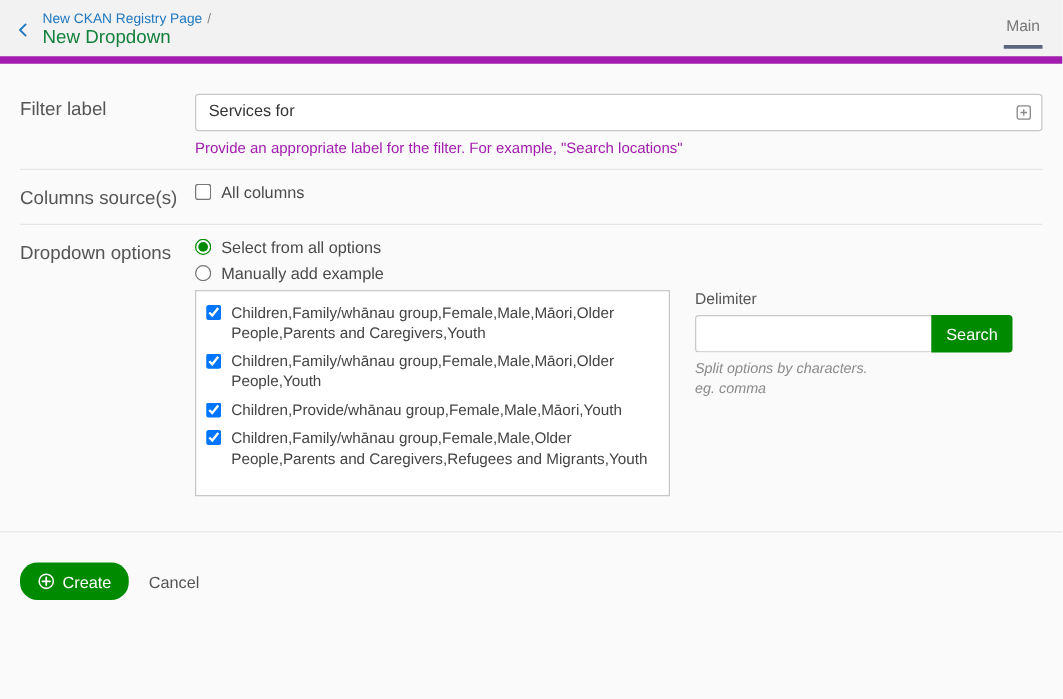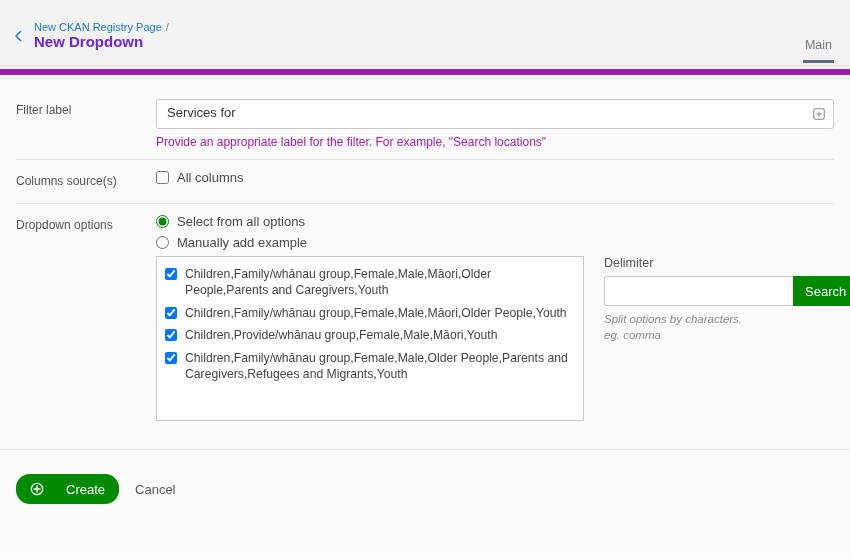--- a/index.html
+++ b/index.html
@@ -21,30 +21,30 @@
     background: #f2f2f2;
   }
   .header-left { display: flex; align-items: center; gap: 6px; }
   .back-arrow {
     width: 18px; height: 18px; display:flex; align-items:center; justify-content:center;
     color: #1f78c1; cursor: pointer; font-size: 16px;
   }
   .crumb { display:flex; flex-direction:column; }
   .crumb-top { font-size: 11px; color:#1f78c1; display:flex; gap:4px; }
   .crumb-top .sep { color:#888; }
-  .crumb-title { font-size: 15px; color:#6d28d9;font-weight:bold; }
-  .header-right { display:flex; align-items:flex-end;margin-top:24px; }
+  .crumb-title { font-size: 15px; color:#15803d; }
+  .header-right { display:flex; align-items:flex-end; }
   .tab {
     font-size: 12.5px; color:#777; padding: 6px 2px 8px; border-bottom: 3px solid #5a667a; cursor:pointer;
   }
   .content { padding: 14px 16px 0 16px; }
   .row { display:flex; align-items:flex-start; padding: 10px 0; border-bottom: 1px solid #e6e6e6; }
   .row.no-border { border-bottom:none; }
   .row-label {
-    width: 140px; flex:0 0 140px; color:#555; font-size: 12px; padding-top:4px;
+    width: 140px; flex:0 0 140px; color:#555; font-size: 15px; padding-top:4px;
   }
   .row-body { flex:1; }
   .textfield {
     width:100%; height:30px; border:1px solid #c8c8c8; border-radius:3px;
     padding:0 28px 4px 10px; font-size:13px; color:#333; background:#fff;
     position:relative;
   }
   .input-wrap { position:relative; width:100%; }
   .input-icon-right {
     position:absolute; right:8px; top:50%; transform:translateY(-50%);
@@ -59,21 +59,21 @@
   }
   .tag {
     display:inline-flex; align-items:center; gap:6px; border:1px solid #c8c8c8;
     border-radius:3px; padding:2px 6px; font-size:12.5px; color:#444; background:#fafafa;
   }
   .tag .x { font-size:12px; color:#444; cursor:pointer; }
   .radio-row { display:flex; align-items:center; gap:8px; margin-bottom:6px; }
   .radio-row input[type=radio]{ width:13px; height:13px; accent-color:#008a00;}
   .options-area { display:flex; gap:20px; margin-top:6px; }
   .options-list {
-    width:428px; height:165px; border:1px solid #c8c8c8; background:#fff;
+    width:380px; height:165px; border:1px solid #c8c8c8; background:#fff;
     overflow:hidden; position:relative; display:flex; flex-direction:column;
   }
   .options-scroll {
     overflow-y:scroll; overflow-x:scroll; flex:1; padding:6px 8px 0 8px;
   }
   .opt-item { display:flex; align-items:flex-start; gap:8px; font-size:12.2px; color:#444; padding:3px 0; }
   .opt-item input[type=checkbox]{ width:12px; height:12px; margin-top:2px; flex:0 0 12px; }
   .opt-item .opt-text { flex:1; line-height:1.35; }
   .delimiter-col { width:150px; }
   .delim-label { font-size:12.5px; color:#555; margin-bottom:6px; }
@@ -86,21 +86,21 @@
     display:inline-flex; align-items:center; gap:6px; height:30px; padding:0 12px;
     border:none; border-radius:3px; font-size:13px; cursor:pointer;
   }
   .btn-green { background:#008a00; color:#fff; }
   .btn-green.rsharp { border-radius:0 3px 3px 0; }
   .delim-help { font-size:11.5px; font-style:italic; color:#8a8a8a; line-height:1.35; }
   .footer-sep { height:1px; background:#e6e6e6; margin:18px 0 0 0; }
   .footer {
     display:flex; align-items:center; gap:16px; padding:24px 16px 10px 16px;
   }
-  .btn-create { background:#008a00; color:#fff; height:30px; padding:0 14px; border-radius:14px; display:inline-flex; align-items:center; gap:22px; border:none; font-size:13px; cursor:pointer;}
+  .btn-create { background:#008a00; color:#fff; height:30px; padding:0 14px; border-radius:14px; display:inline-flex; align-items:center; gap:6px; border:none; font-size:13px; cursor:pointer;}
   .plus-icon { width:14px; height:14px; }
   .cancel-link { color:#555; font-size:13px; cursor:pointer; }
 
   
   .options-scroll::-webkit-scrollbar { width:16px; height:16px; }
   .options-scroll::-webkit-scrollbar-track { background:#f0f0f0; }
   .options-scroll::-webkit-scrollbar-thumb { background:#c4c4c4; border:3px solid #f0f0f0; border-radius:2px;}
   .options-scroll::-webkit-scrollbar-button { background:#f0f0f0; height:14px; width:14px; }
 </style>
 </head>

